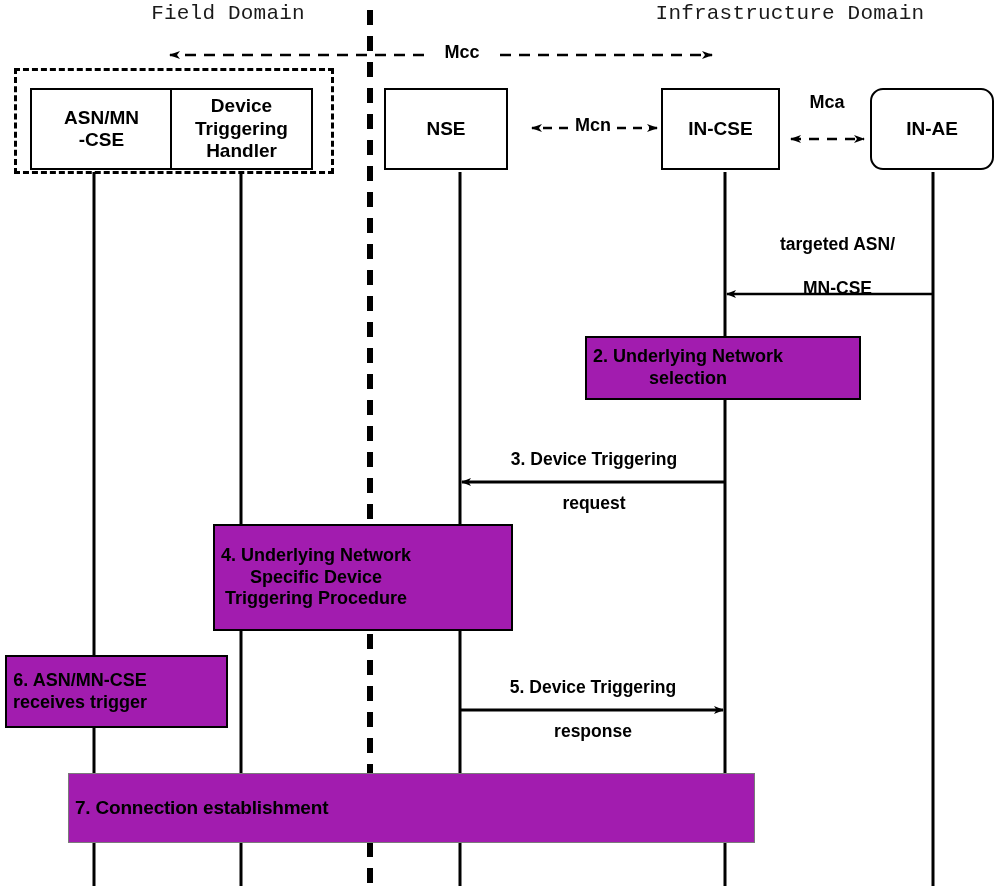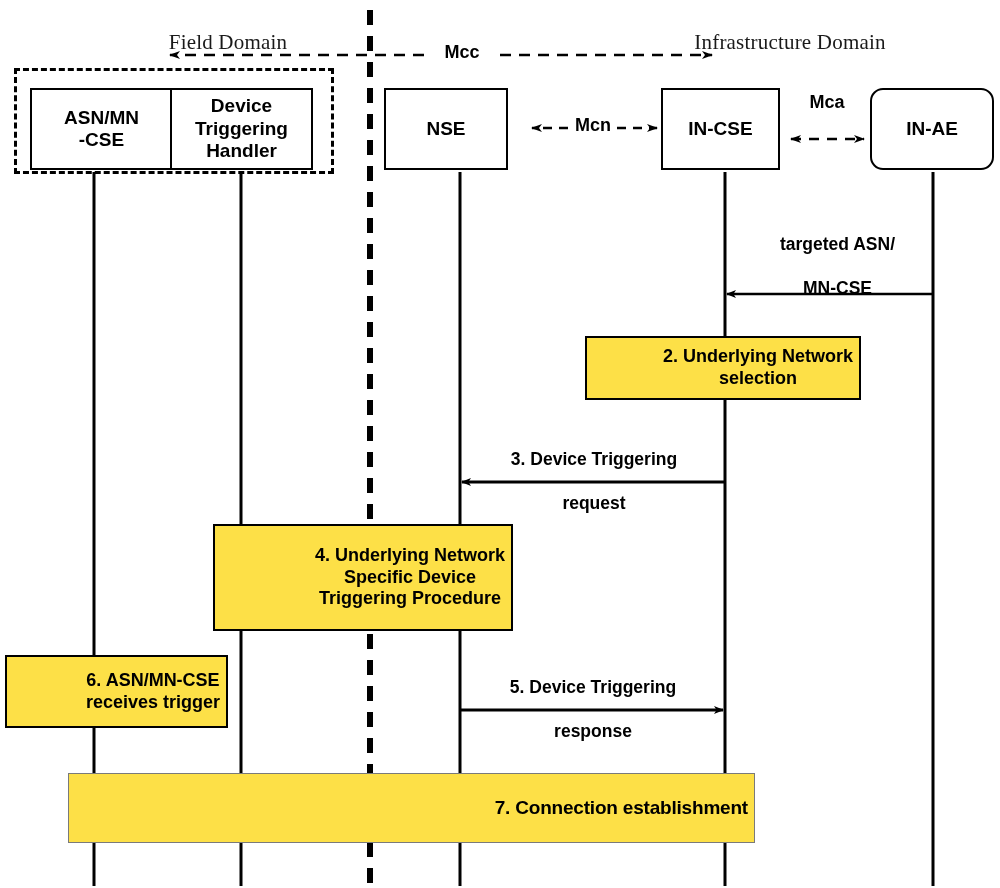--- a/index.html
+++ b/index.html
@@ -23,28 +23,27 @@
     position: absolute;
     left: 0;
     top: 0;
     width: 1000px;
     height: 888px;
   }
   .abs { position: absolute; }
 
   
   .domain-title {
-    font-family: Liberation Serif, serif;
+    font-family: Liberation Mono, monospace;
     font-weight: 400;
     font-size: 21px;
     color: #1a1a1a;
     text-align: center;
     letter-spacing: 0.2px;
     white-space: nowrap;
-    margin-top: 28px;
   }
 
   
   .actor-box {
     border: 2.5px solid #000000;
     background: #ffffff;
     box-sizing: border-box;
     display: flex;
     align-items: center;
     justify-content: center;
@@ -61,25 +60,25 @@
   
   .group-dash {
     border: 3px dashed #000000;
     box-sizing: border-box;
     background: transparent;
   }
 
   
   .step-box {
     border: 2.5px solid #000000;
-    background: #fde047;
+    background: #a21caf;
     box-sizing: border-box;
     display: flex;
     align-items: center;
-    justify-content: flex-end;
+    justify-content: flex-start;
     text-align: center;
   }
   .step-box.thin {
     border: 1.5px solid #7a7a7a;
   }
   .step-label {
     font-family: "Liberation Sans", sans-serif;
     font-weight: bold;
     font-size: 18px;
     line-height: 1.22;

